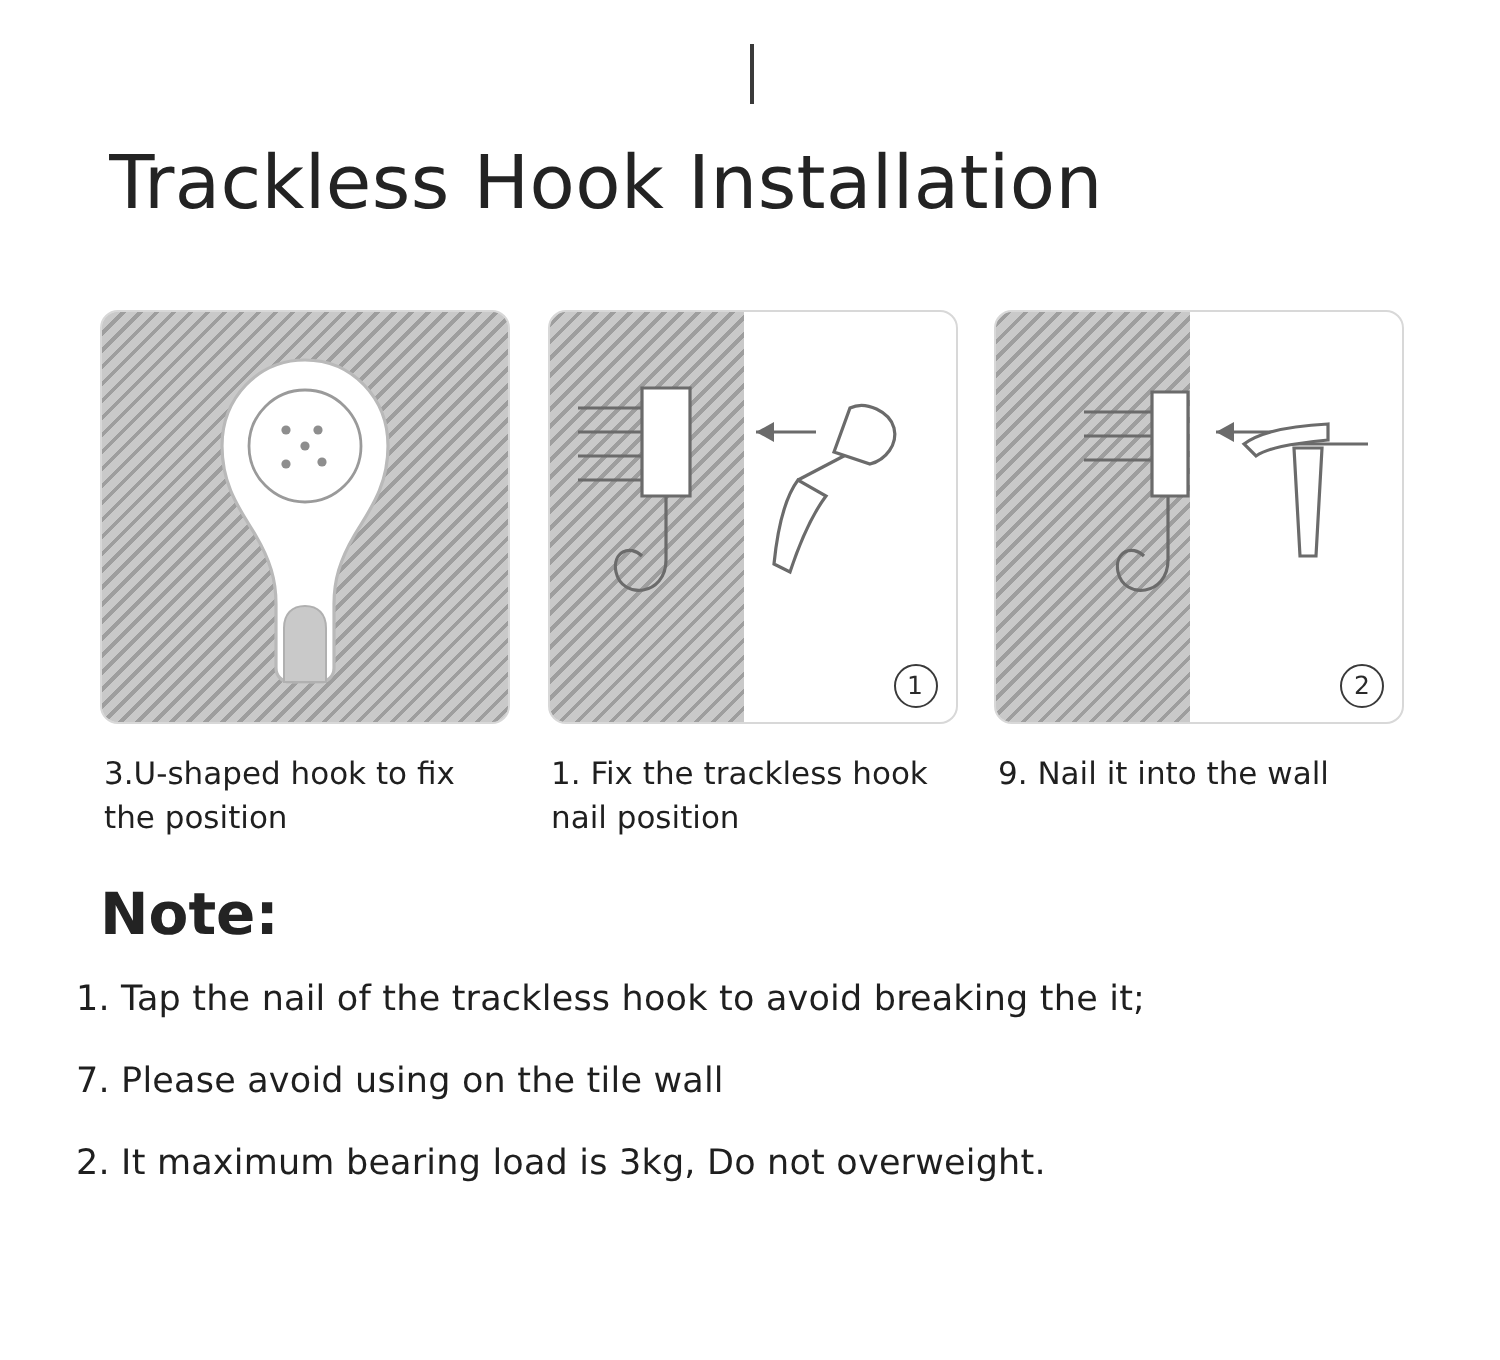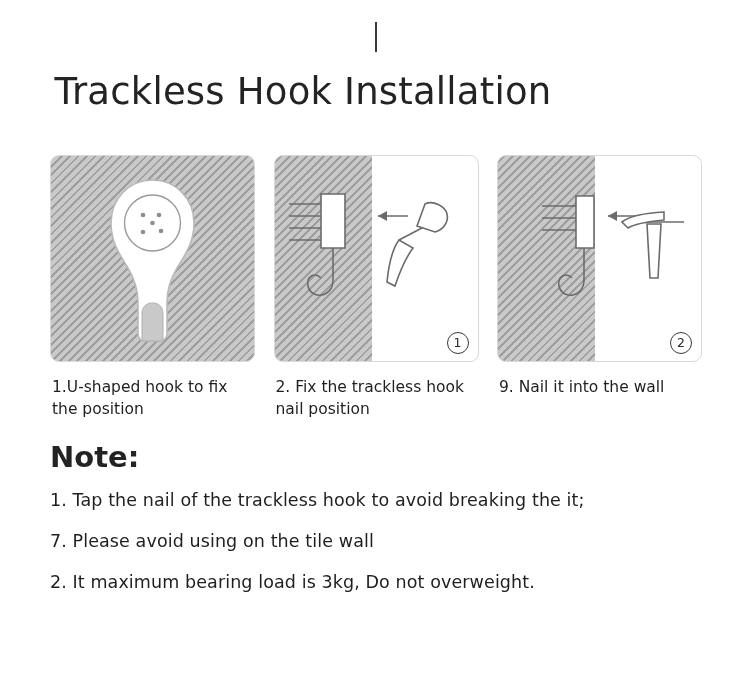--- a/index.html
+++ b/index.html
@@ -94,21 +94,21 @@
   .note-title {
     position: absolute;
     left: 50px;
     top: 440px;
     font-size: 29px;
     color: #232323;
     font-weight: bold;
   }
   .notes {
     position: absolute;
-    left: 50px;
+    left: 38px;
     top: 490px;
     width: 660px;
   }
   .note-item {
     font-size: 17.5px;
     color: #1f1f1f;
     margin-bottom: 21px;
     letter-spacing: 0.1px;
   }
   svg { display: block; }
@@ -147,21 +147,21 @@
                    C 91 151 95 147 101.5 147 Z" fill="#c9c9c9" stroke="#b0b0b0" stroke-width="1"></path>
           <circle cx="101.5" cy="67" r="28" fill="#ffffff" stroke="#9a9a9a" stroke-width="1.4"></circle>
           <circle cx="92" cy="59" r="2.3" fill="#8e8e8e"></circle>
           <circle cx="108" cy="59" r="2.3" fill="#8e8e8e"></circle>
           <circle cx="101.5" cy="67" r="2.3" fill="#8e8e8e"></circle>
           <circle cx="92" cy="76" r="2.3" fill="#8e8e8e"></circle>
           <circle cx="110" cy="75" r="2.3" fill="#8e8e8e"></circle>
         </g>
       </svg>
     </div>
-    <div class="caption">1.U-shaped hook to fix the position</div>
+    <div class="caption">3.U-shaped hook to fix the position</div>
   </div>
 
   <div class="panel">
     <div class="figure">
       <div class="hatch left"></div>
       <svg width="203" height="205" viewBox="0 0 203 205" style="position:absolute;top:0;left:0;">
         <g>
 
           <path d="M46 38 L70 38 L70 92 L46 92 Z" fill="#ffffff" stroke="#6b6b6b" stroke-width="1.6"></path>
 
@@ -178,21 +178,21 @@
           <path d="M103 60 L112 55 L112 65 Z" fill="#6b6b6b"></path>
         </g>
         <g>
           <path d="M124 84 L166 62" stroke="#6b6b6b" stroke-width="1.6" fill="none"></path>
           <path d="M124 84 C 118 92 114 106 112 126 L 120 130 C 126 112 132 100 138 92 Z" fill="#ffffff" stroke="#6b6b6b" stroke-width="1.6"></path>
           <path d="M150 48 C 158 44 170 50 172 58 C 174 66 168 74 160 76 L 142 70 Z" fill="#ffffff" stroke="#6b6b6b" stroke-width="1.6"></path>
         </g>
       </svg>
       <div class="badge">1</div>
     </div>
-    <div class="caption">2. Fix the trackless hook nail position</div>
+    <div class="caption">1. Fix the trackless hook nail position</div>
   </div>
 
   <div class="panel">
     <div class="figure">
       <div class="hatch left"></div>
       <svg width="203" height="205" viewBox="0 0 203 205" style="position:absolute;top:0;left:0;">
         <g>
           <path d="M78 40 L96 40 L96 92 L78 92 Z" fill="#ffffff" stroke="#6b6b6b" stroke-width="1.6"></path>
           <line x1="78" y1="50" x2="44" y2="50" stroke="#6b6b6b" stroke-width="1.6"></line>
           <line x1="78" y1="62" x2="44" y2="62" stroke="#6b6b6b" stroke-width="1.6"></line>

